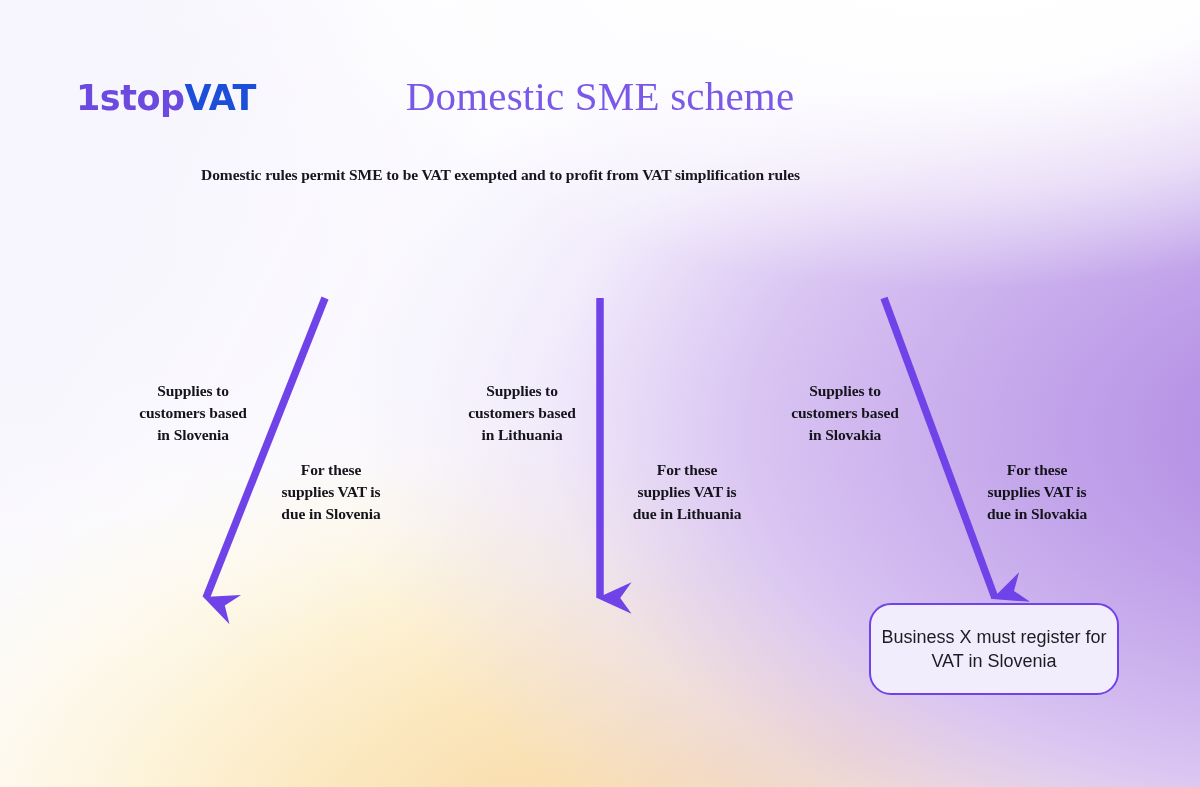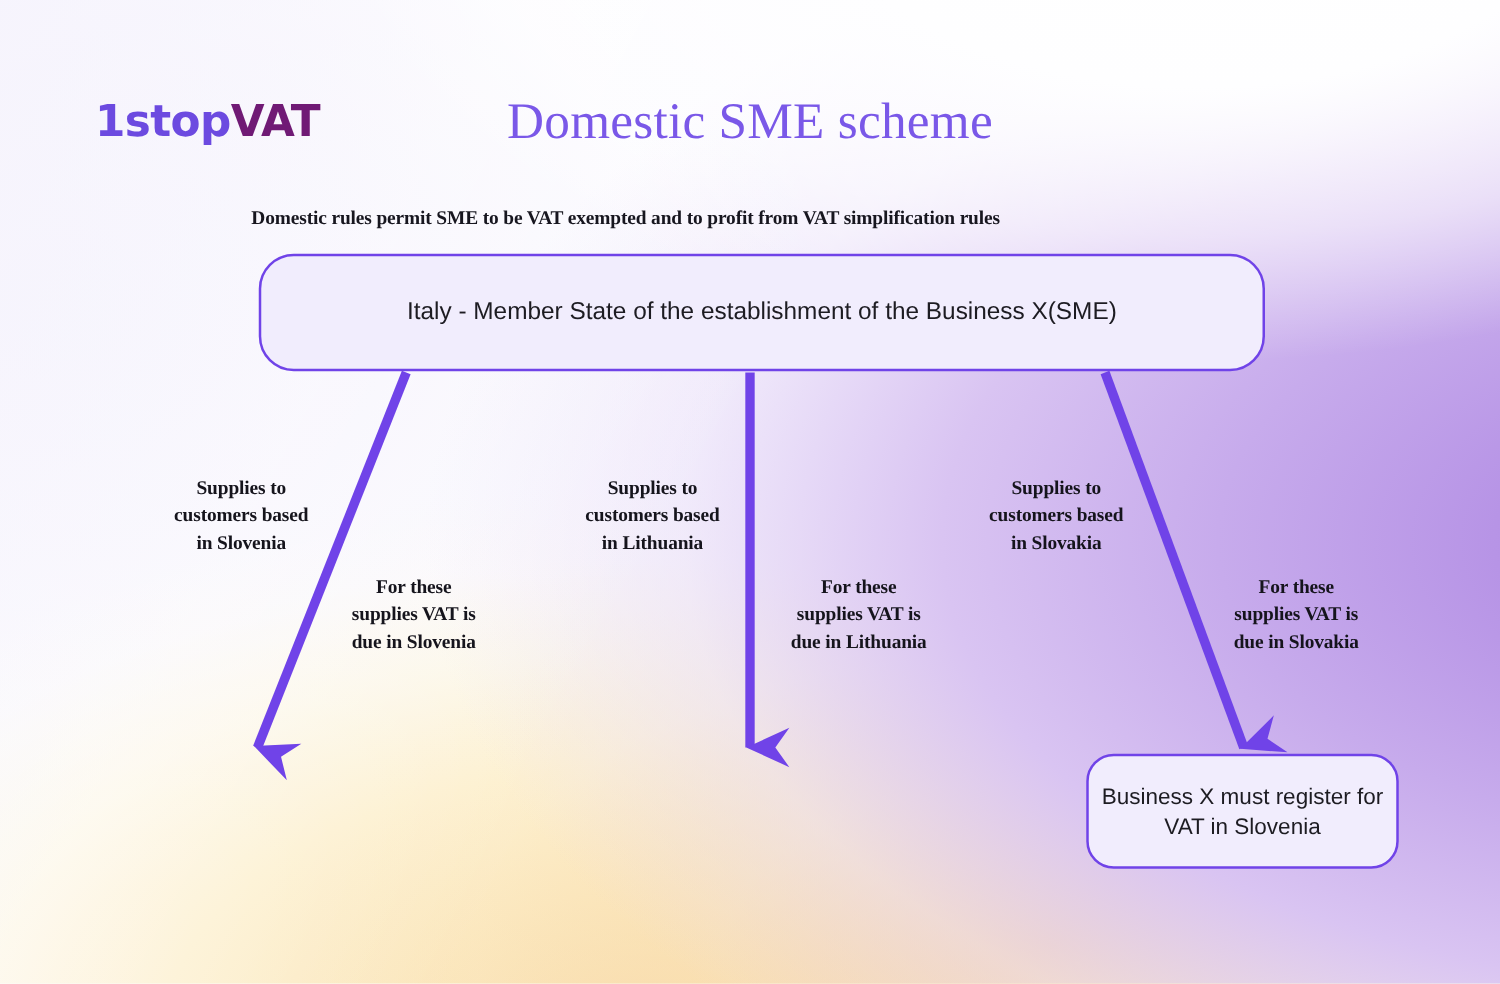--- a/index.html
+++ b/index.html
@@ -59,21 +59,21 @@
     left: 76px;
     top: 78px;
     font-size: 35px;
     font-weight: 700;
     letter-spacing: -0.5px;
     color: #6c4ae0;
     font-family: "DejaVu Sans", sans-serif;
     white-space: nowrap;
   }
   .logo .lc { text-transform: lowercase; }
-  .logo .uc { color: #701a75; }
+  .logo .uc { color: #1d4ed8; }
 
   .title {
     position: absolute;
     left: 0;
     top: 72px;
     width: 1200px;
     text-align: center;
     font-family: "Liberation Serif", "DejaVu Serif", serif;
     font-weight: 400;
     font-size: 41px;
@@ -181,23 +181,20 @@
     <defs>
       <marker id="ah" markerWidth="5.2" markerHeight="5.2" refX="2.3" refY="4.4" orient="auto" markerUnits="strokeWidth">
         <path d="M0.2,0.2 L2.3,4.8 L4.4,0.2 L2.3,1.7 Z" fill="#7043e8"></path>
       </marker>
     </defs>
     <line x1="325" y1="298" x2="206" y2="598" stroke="#7043e8" stroke-width="7.5" stroke-linecap="butt" marker-end="url(#ah)"></line>
     <line x1="600" y1="298" x2="600" y2="598" stroke="#7043e8" stroke-width="7.5" stroke-linecap="butt" marker-end="url(#ah)"></line>
     <line x1="884" y1="298" x2="995" y2="598" stroke="#7043e8" stroke-width="7.5" stroke-linecap="butt" marker-end="url(#ah)"></line>
   </svg>
 
-  <div class="node node-top">
-    <span>Italy - Member State of the establishment of the Business X(SME)</span>
-  </div>
 
   <div class="edge-label lbl-src1">Supplies to
 customers based
 in Slovenia</div>
   <div class="edge-label lbl-due1">For these
 supplies VAT is
 due in Slovenia</div>
   <div class="edge-label lbl-src2">Supplies to
 customers based
 in Lithuania</div>

